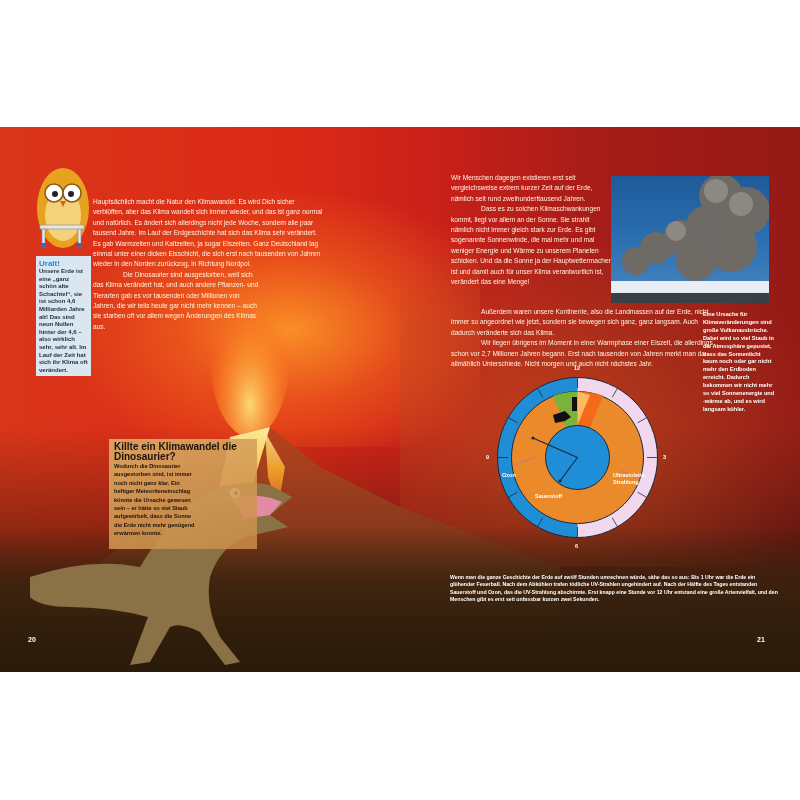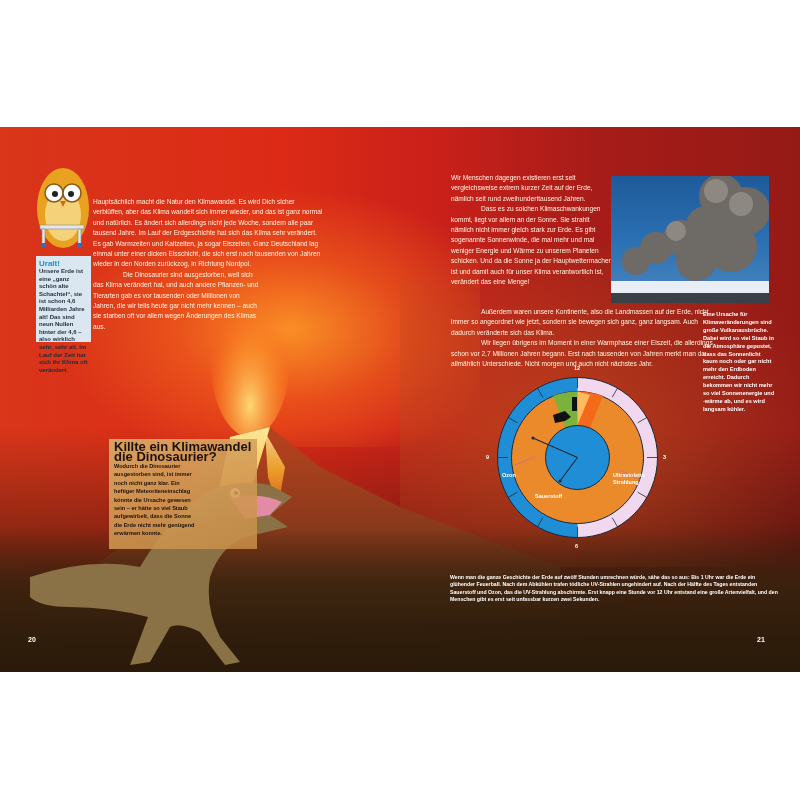--- a/index.html
+++ b/index.html
@@ -12,35 +12,35 @@
   }
   .glow { position: absolute; left: 60px; top: 60px; width: 420px; height: 260px;
     background: radial-gradient(ellipse at 55% 55%, rgba(255,160,40,0.85) 0%, rgba(245,110,30,0.55) 35%, rgba(230,70,20,0) 70%); }
   .right-warm { position: absolute; left: 400px; top: 120px; width: 400px; height: 320px;
     background: radial-gradient(ellipse at 40% 60%, rgba(190,90,30,0.6) 0%, rgba(170,70,30,0.2) 60%, rgba(0,0,0,0) 80%); }
   .volcano { position: absolute; left: 40px; top: 190px; width: 520px; height: 300px; }
   .ground { position: absolute; left: 0; top: 400px; width: 800px; height: 145px;
     background: linear-gradient(180deg, rgba(70,40,15,0.0) 0%, rgba(55,35,14,0.85) 40%, #2a1a0a 100%); }
 
   .owl { position: absolute; left: 34px; top: 36px; width: 58px; height: 90px; }
-  .sidebar-box { position: absolute; left: 36px; top: 129px; width: 55px; height: 86px;
+  .sidebar-box { position: absolute; left: 36px; top: 129px; width: 55px; height: 120px;
     background: #dbe7f0; padding: 3px 3px; box-sizing: border-box; }
   .sidebar-title { color: #1b8fd6; font-weight: bold; font-size: 8px; line-height: 9px; margin: 0; font-family: "Liberation Sans", sans-serif; }
   .sidebar-text { color: #1d2c3c; font-weight: bold; font-size: 6px; line-height: 7.6px; margin: 0; font-family: "Liberation Sans", sans-serif; }
 
   .title { position: absolute; left: 107px; top: 42px; color: #ffffff; font-weight: bold; font-size: 19px; letter-spacing: -0.2px; margin: 0;
     font-family: "Liberation Sans", sans-serif; text-shadow: 0 1px 2px rgba(120,20,0,0.5); }
   .body-text { position: absolute; color: #fff3df; font-size: 6.6px; line-height: 10.4px; margin: 0; font-family: "Liberation Sans", sans-serif; }
   .body-text p { margin: 0; }
   .body-text .indent { text-indent: 30px; }
   .left-text { left: 93px; top: 70px; width: 232px; }
 
   .dino-box { position: absolute; left: 109px; top: 312px; width: 148px; height: 110px;
     background: linear-gradient(160deg, rgba(220,170,100,0.92) 0%, rgba(200,140,70,0.85) 100%); padding: 3px 5px; box-sizing: border-box; }
-  .dino-title { color: #1c120a; font-weight: bold; font-size: 13px; line-height: 10px; margin: 0; font-family: "Liberation Sans", sans-serif; }
+  .dino-title { color: #1c120a; font-weight: bold; font-size: 10px; line-height: 10px; margin: 0; font-family: "Liberation Sans", sans-serif; }
   .dino-text { color: #1c120a; font-weight: bold; font-size: 5.6px; line-height: 8.4px; margin: 0; font-family: "Liberation Sans", sans-serif; width: 86px; }
   .dino { position: absolute; left: 30px; top: 330px; width: 270px; height: 215px; }
 
   .right-text { left: 451px; top: 46px; width: 160px; }
   .right-text-wide { left: 451px; top: 180px; width: 270px; }
 
   .photo { position: absolute; left: 611px; top: 49px; width: 158px; height: 127px; overflow: hidden;
     background: linear-gradient(180deg, #1e5a9a 0%, #2a70b2 50%, #4b86bf 100%); }
   .caption-right { position: absolute; left: 703px; top: 184px; width: 72px; color: #ffffff; font-weight: bold; font-size: 5.6px; line-height: 7.9px; margin: 0; font-family: "Liberation Sans", sans-serif; }
 

